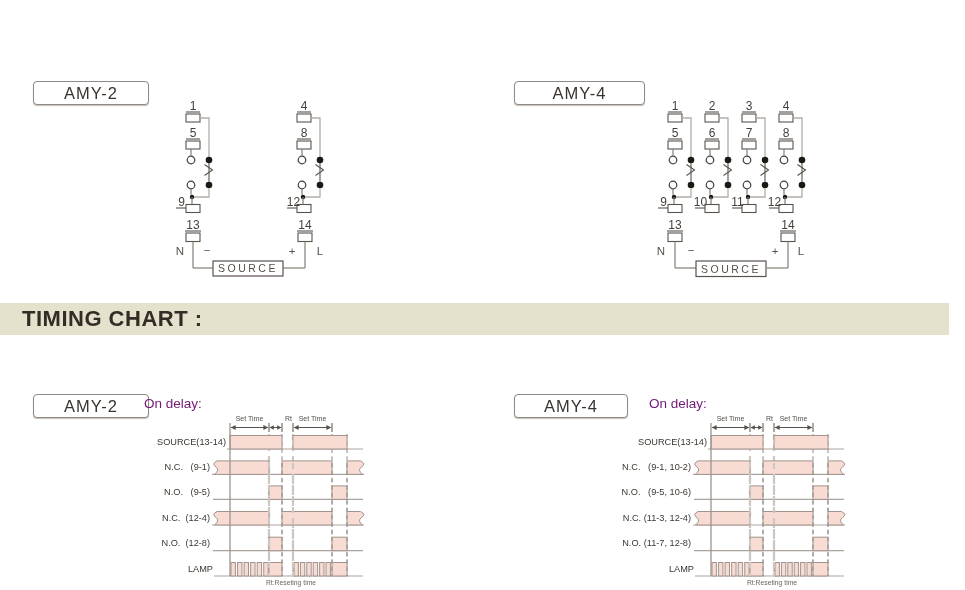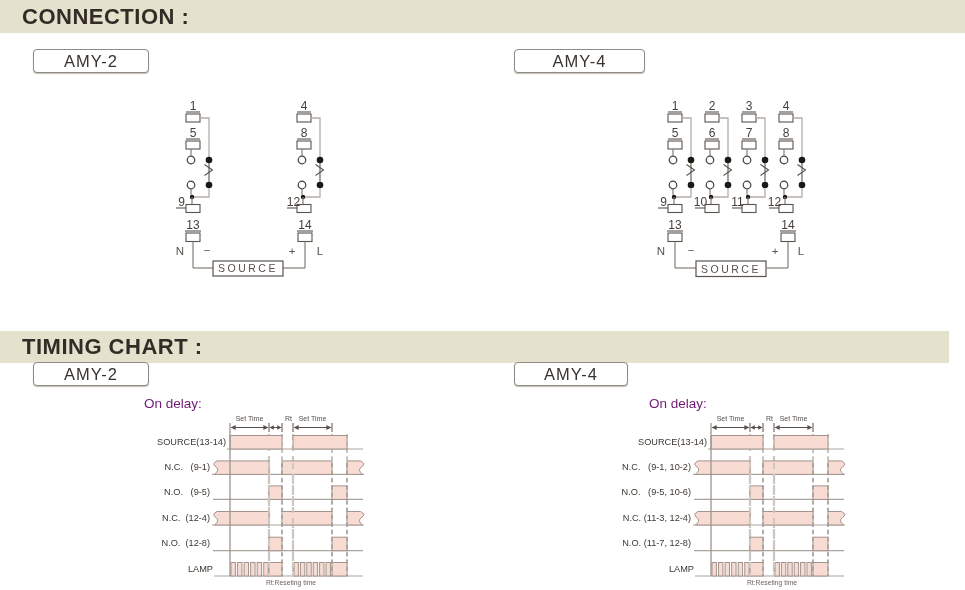--- a/index.html
+++ b/index.html
@@ -5,27 +5,27 @@
   :root{
     --page-bg:#ffffff; --bar-bg:#e4e1cc; --title-color:#332c26;
     --pulse-fill:#f8dcd4; --pulse-stroke:#a2938c;
     --diagram-dark:#57504b; --wire-light:#b4ada6; --wire-med:#847d77; --baseline:#aaa49d;
   }
   *{margin:0;padding:0;box-sizing:border-box;}
   body{font-family:"Liberation Sans",sans-serif;background:#fff;}
   .page{position:relative;width:965px;height:590px;background:var(--page-bg);overflow:hidden;}
   .section-bar{position:absolute;left:0;background:var(--bar-bg);}
   .bar-connection{top:0;width:965px;height:33px;}
-  .bar-timing{top:331px;width:949px;height:32px;}
+  .bar-timing{top:303px;width:949px;height:32px;}
   .section-title{font-size:22px;font-weight:bold;color:var(--title-color);letter-spacing:.5px;
     padding-left:22px;line-height:33px;white-space:pre;}
   .bar-timing .section-title{line-height:32px;}
   .model-box{position:absolute;background:#fff;border:1.4px solid #8f8a84;border-radius:4px;
     box-shadow:0 1px 1px #c2beb6;text-align:center;font-size:16.5px;color:#3a332e;
-    letter-spacing:1px;line-height:22px;height:24px;}
+    letter-spacing:1px;line-height:22px;height:24px;margin-top:32px;}
   .mb-c2{left:33px;top:49px;width:116px;}
   .mb-c4{left:514px;top:49px;width:131px;}
   .mb-t2{left:33px;top:362px;width:116px;}
   .mb-t4{left:514px;top:362px;width:114px;}
   .subtitle{position:absolute;font-size:13.5px;color:#701a75;font-weight:400;}
   .sub2{left:144px;top:396px;}
   .sub4{left:649px;top:396px;}
   svg{position:absolute;overflow:visible;}
   svg text{font-family:"Liberation Sans",sans-serif;white-space:pre;}
   .conn2{left:148px;top:96px;}
@@ -167,23 +167,20 @@
           <polygon class="arrhead" points="39.6,-21.5 43.8,-23.8 43.8,-19.2"></polygon>
           <polygon class="arrhead" points="51.4,-21.5 47.2,-23.8 47.2,-19.2"></polygon>
           <line class="arr" x1="64.2" y1="-21.5" x2="100.8" y2="-21.5"></line>
           <polygon class="arrhead" points="63.8,-21.5 68.6,-24 68.6,-19"></polygon>
           <polygon class="arrhead" points="101.2,-21.5 96.4,-24 96.4,-19"></polygon>
         </g>
       </g>
     </defs>
   </svg>
 
-  <div class="section-bar bar-connection">
-    <div class="section-title">CONNECTION :</div>
-  </div>
 
   <div class="model-box mb-c2">AMY-2</div>
   <div class="model-box mb-c4">AMY-4</div>
 
   <svg class="conn2" width="220" height="186" viewBox="148 96 220 186">
     <use href="#pole-shape" transform="translate(193,99)"></use>
     <use href="#pole-shape" transform="translate(304,99)"></use>
     <use href="#term-shape" transform="translate(193,99)"></use>
     <use href="#term-shape" transform="translate(305,99)"></use>
     <text class="num" x="193" y="110">1</text>

